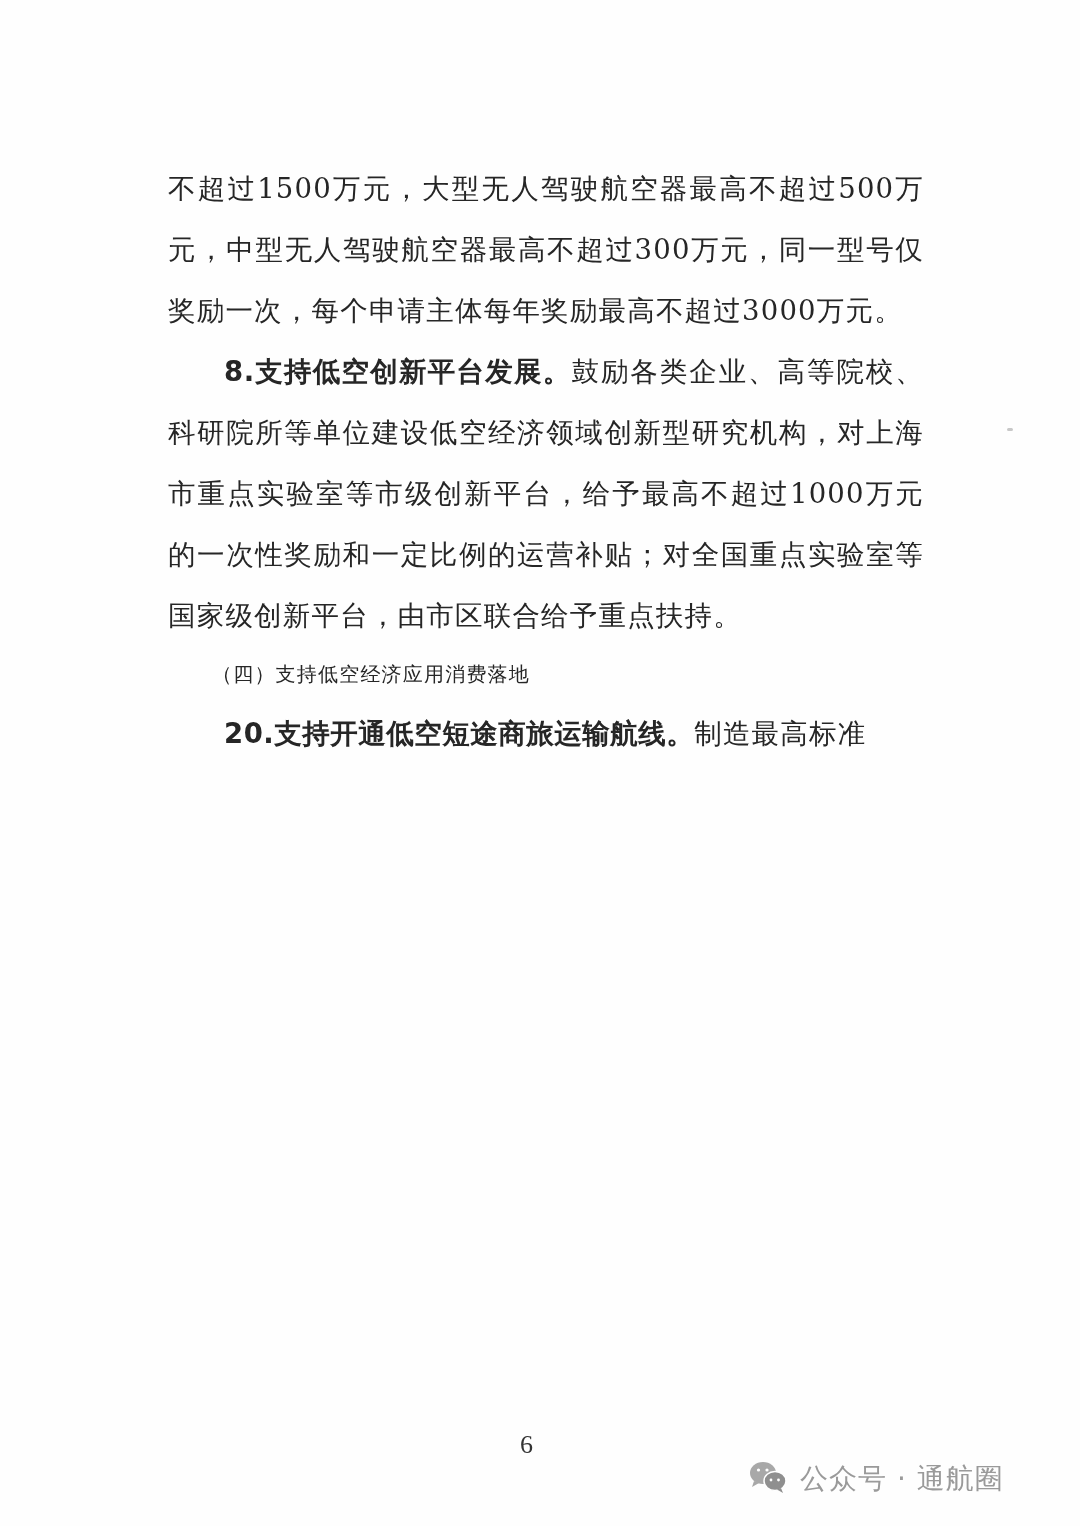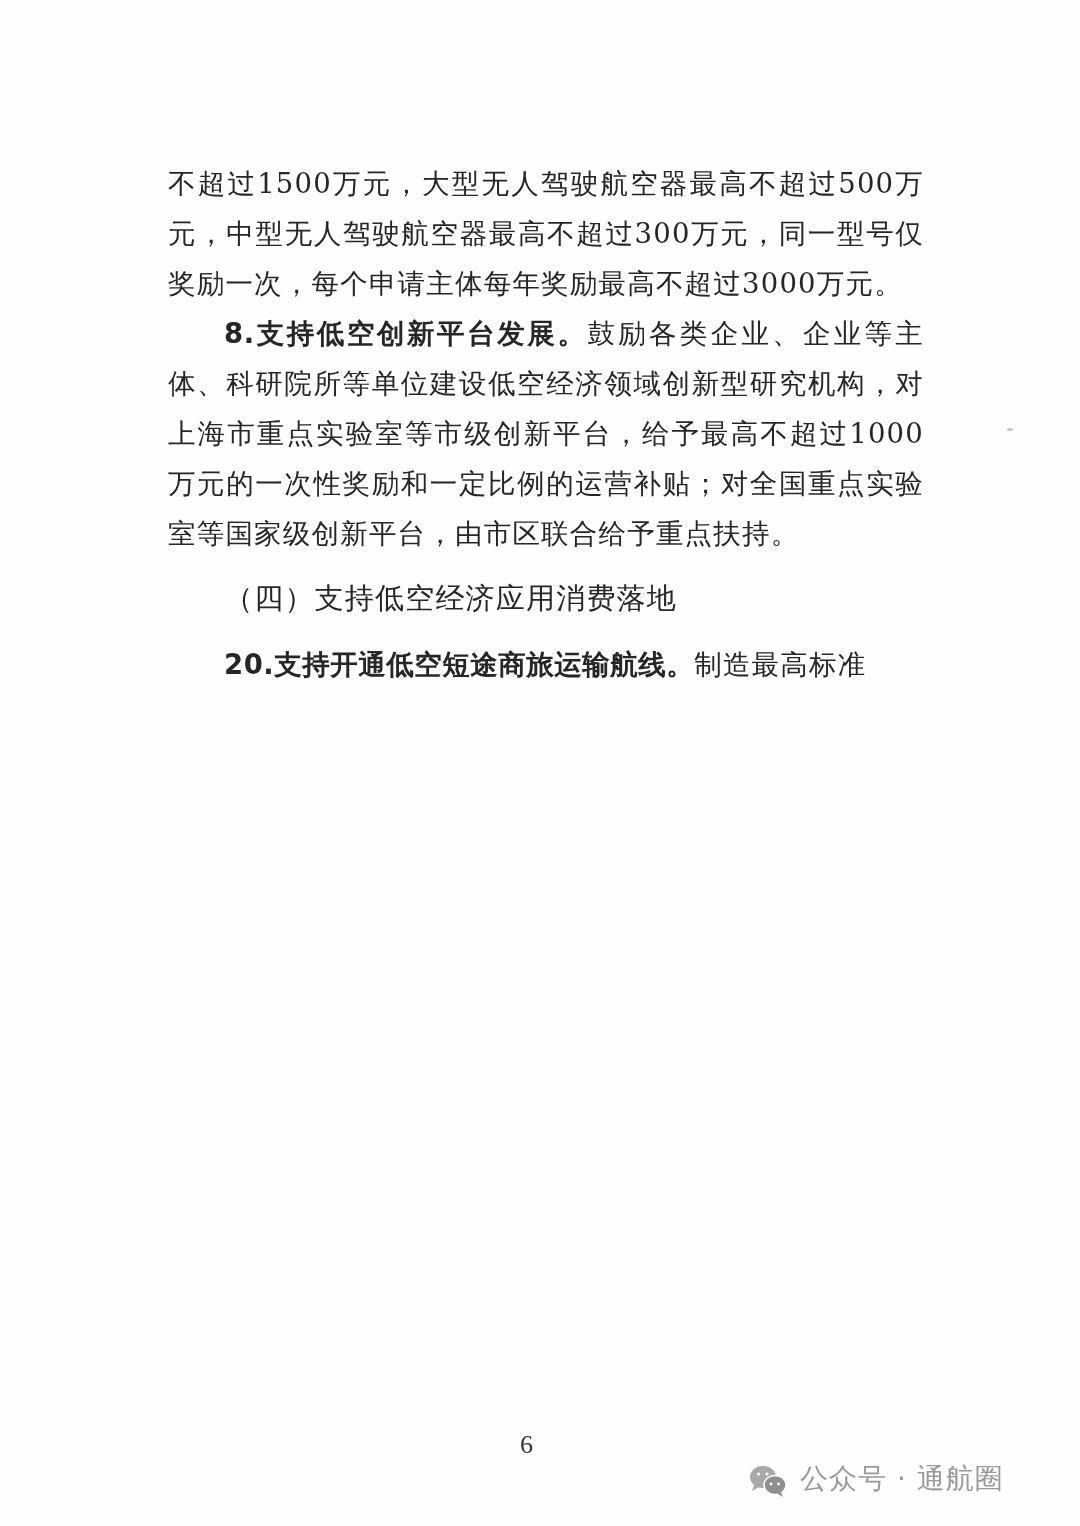--- a/index.html
+++ b/index.html
@@ -1,43 +1,43 @@
 <!DOCTYPE html>
 <html><head>
 <meta charset="utf-8">
 <style>
   html, body { margin: 0; padding: 0; background: #ffffff; }
   body { width: 1080px; height: 1526px; position: relative; overflow: hidden;
          font-family: "DejaVu Serif", "Liberation Serif", serif; color: #262626; }
   .page { position: absolute; left: 0; top: 0; width: 1080px; height: 1526px; background: #fefefe; }
   .body-text { position: absolute; left: 168px; top: 158px; width: 756px; }
-  .para { font-size: 27.5px; line-height: 50px; margin: 0; text-align: justify;
+  .para { font-size: 27.5px; line-height: 61px; margin: 0; text-align: justify;
           text-align-last: left; letter-spacing: 1.2px; word-break: break-all; }
   .indent { text-indent: 56px; }
   .head { font-weight: bold; font-family: "DejaVu Sans", "Liberation Sans", sans-serif; letter-spacing: 0.5px; }
-  .section { font-size: 29px; line-height: 48.8px; margin: 16px; text-indent: 40px; letter-spacing: 1.2px; }
+  .section { font-size: 20px; line-height: 48.8px; margin: 4px; text-indent: 40px; letter-spacing: 1.2px; }
   .page-number { position: absolute; left: 520px; top: 1430px; font-size: 26px;
                  font-family: "Liberation Serif", serif; color: #333; }
-  .watermark { position: absolute; left: 748px; top: 1460px; display: flex; align-items: flex-end;
+  .watermark { position: absolute; left: 748px; top: 1460px; display: flex; align-items: flex-start;
                color: #9a9a9a; font-size: 28px; font-family: "DejaVu Sans", sans-serif; letter-spacing: 1px; }
   .wm-icon { width: 40px; height: 34px; margin-right: 12px; }
   .speck { position: absolute; left: 1007px; top: 428px; width: 6px; height: 3px; background: #c8c8c8; border-radius: 2px; }
 </style>
 </head>
 <body>
 
 <div class="page">
   <div class="body-text">
 
     <p class="para">
       <span>不超过1500万元，大型无人驾驶航空器最高不超过500万元，中型无人驾驶航空器最高不超过300万元，同一型号仅奖励一次，每个申请主体每年奖励最高不超过3000万元。</span>
     </p>
 
     <p class="para indent">
-      <span class="head">8.支持低空创新平台发展。</span><span>鼓励各类企业、企业等主体、科研院所等单位建设低空经济领域创新型研究机构，对上海市重点实验室等市级创新平台，给予最高不超过1000万元的一次性奖励和一定比例的运营补贴；对全国重点实验室等国家级创新平台，由市区联合给予重点扶持。</span>
+      <span class="head">8.支持低空创新平台发展。</span><span>鼓励各类企业、高等院校、科研院所等单位建设低空经济领域创新型研究机构，对上海市重点实验室等市级创新平台，给予最高不超过1000万元的一次性奖励和一定比例的运营补贴；对全国重点实验室等国家级创新平台，由市区联合给予重点扶持。</span>
     </p>
 
 
 
     <p class="section">（四）支持低空经济应用消费落地</p>
 
     <p class="para indent">
       <span class="head">20.支持开通低空短途商旅运输航线。</span><span>制造最高标准</span>
     </p>
   </div>

